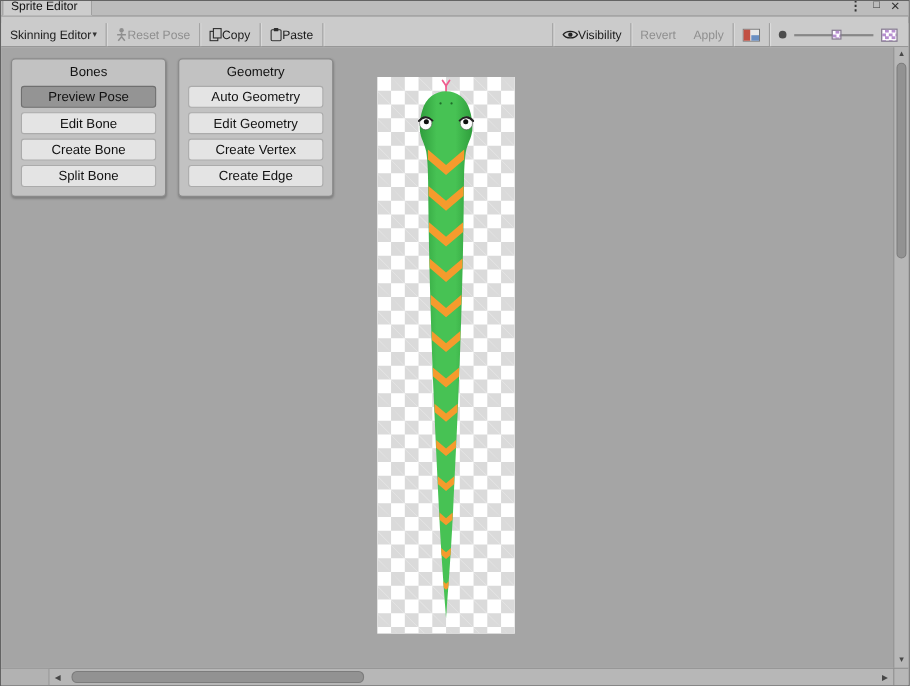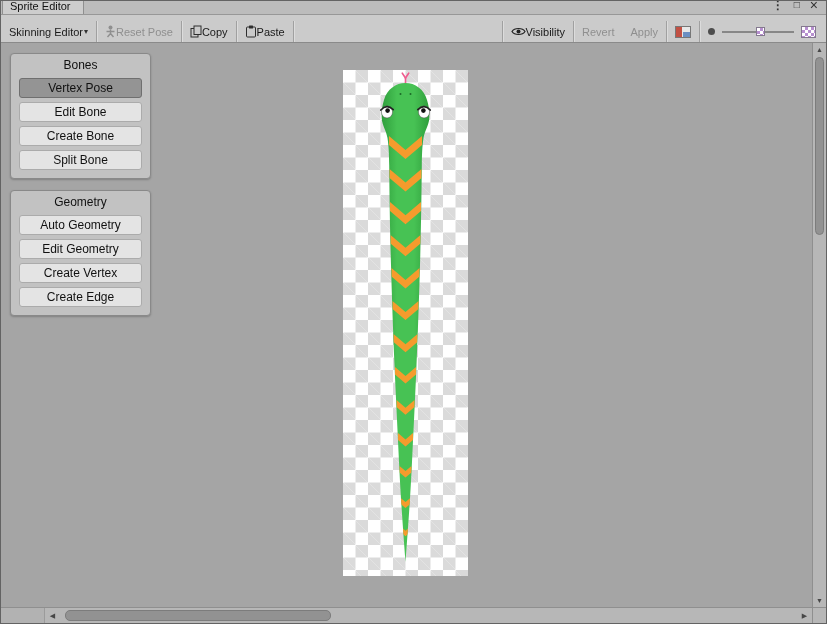--- a/index.html
+++ b/index.html
@@ -35,21 +35,21 @@
   .zoom-dot{width:7px;height:7px;border-radius:50%;background:#4d4d4d;}
   .zoom-track{position:relative;width:72px;height:2px;background:#878787;margin:0 7px;}
   .zoom-thumb{position:absolute;left:34px;top:-4px;width:9px;height:9px;}
   .checker-purple{background:repeating-conic-gradient(#b78fd0 0% 25%,#ffffff 0% 50%);
     background-size:6px 6px;border:1px solid #84788f;}
   .zoom-max-icon{width:15px;height:12px;display:inline-block;}
 
   
   .canvas{position:absolute;top:42px;left:0;right:14px;bottom:16px;background:var(--canvas-bg);overflow:hidden;}
 
-  .panels{position:absolute;left:9px;top:10px;display:flex;flex-direction:column;gap:11px;}
+  .panels{position:absolute;left:9px;top:10px;display:flex;gap:11px;}
   .panel{width:141px;background:var(--panel-bg);border:1px solid #898989;border-radius:4px;
     padding:2px 8px 8px;box-shadow:0 1px 2px rgba(0,0,0,.22);}
   .panel-title{text-align:center;font-size:12px;color:#111;height:18px;line-height:18px;margin-bottom:2px;}
   .tool-btn{display:block;width:100%;height:20px;margin-top:4px;background:var(--button-bg);
     border:1px solid #ababab;border-radius:3px;font-size:12px;font-family:inherit;color:#111;cursor:default;}
   .tool-btn.active{background:var(--button-active-bg);border-color:#6f6f6f;}
 
   .sprite-frame{position:absolute;left:342px;top:27px;width:125px;height:506px;background-color:var(--checker-light);
     background-image:
       linear-gradient(45deg,var(--checker-dark) 25%,transparent 25%,transparent 75%,var(--checker-dark) 75%),
@@ -148,21 +148,21 @@
         </div>
         <span class="zoom-max-icon checker-purple"></span>
       </div>
     </div>
   </div>
 
   <div class="canvas">
     <div class="panels">
         <div class="panel">
           <div class="panel-title">Bones</div>
-          <button class="tool-btn active">Vertex Pose</button>
+          <button class="tool-btn active">Preview Pose</button>
           <button class="tool-btn">Edit Bone</button>
           <button class="tool-btn">Create Bone</button>
           <button class="tool-btn">Split Bone</button>
         </div>
         <div class="panel">
           <div class="panel-title">Geometry</div>
           <button class="tool-btn">Auto Geometry</button>
           <button class="tool-btn">Edit Geometry</button>
           <button class="tool-btn">Create Vertex</button>
           <button class="tool-btn">Create Edge</button>

